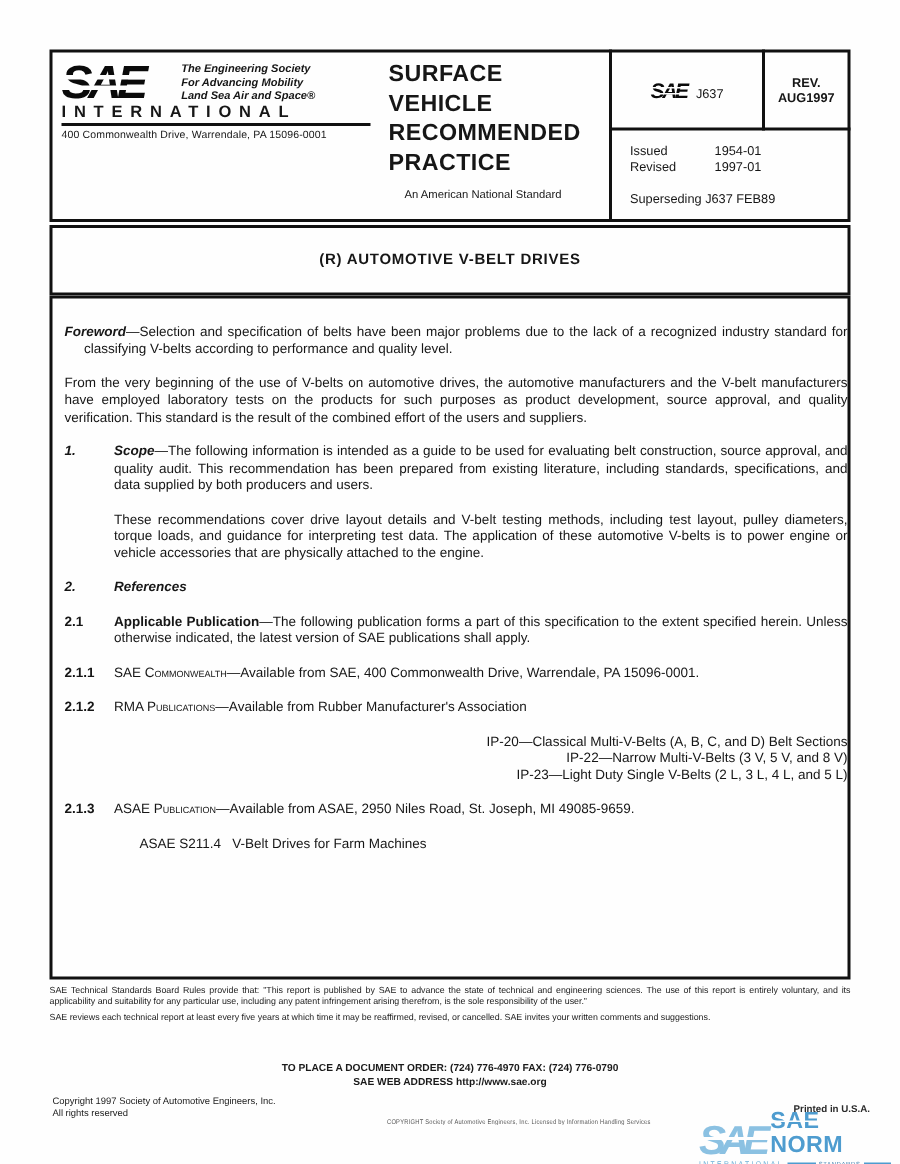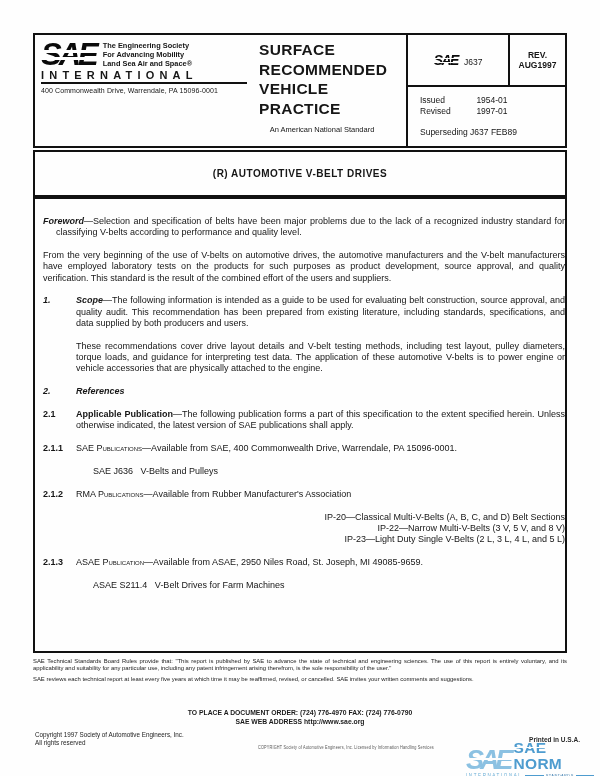--- a/index.html
+++ b/index.html
@@ -12,21 +12,21 @@
   .title-box{top:150px;height:47px;display:flex;align-items:center;justify-content:center;}
   .body-box{top:197px;height:456px;padding:17px 0 0 8px;}
 
   
   .logo-block{position:absolute;left:6px;top:6px;width:212px;}
   .logo-row{display:flex;align-items:flex-start;}
   .sae-mark{position:relative;display:inline-block;font-weight:bold;font-style:italic;
             font-size:31px;line-height:27px;letter-spacing:-3px;color:#0a0a0a;padding-right:3px;}
   .sae-mark .slit{position:absolute;left:-2px;right:0;height:2.5px;background:#fefefe;}
   .sae-mark .slit.s1{top:9px;} .sae-mark .slit.s2{top:16px;}
-  .tagline{margin-left:4px;font-size:7.4px;line-height:8.8px;font-weight:bold;white-space:nowrap;padding-top:1px;}
+  .tagline{margin-left:22px;font-size:7.4px;line-height:8.8px;font-weight:bold;font-style:italic;white-space:nowrap;padding-top:1px;}
   .intl{font-size:11px;font-weight:bold;letter-spacing:5.2px;margin-top:1px;white-space:nowrap;}
   .logo-rule{border-top:2px solid #111;width:206px;margin-top:1px;}
   .addr{font-size:7px;margin-top:3px;letter-spacing:0.1px;white-space:nowrap;}
 
   
   .doctype{position:absolute;left:224px;top:5px;font-size:15.5px;line-height:19.5px;
            font-weight:bold;letter-spacing:0.3px;}
   .ans-note{position:absolute;left:182px;top:90px;width:210px;text-align:center;font-size:7.5px;}
 
   
@@ -107,22 +107,22 @@
           <div>Land Sea Air and Space®</div>
         </span>
       </div>
       <div class="intl">INTERNATIONAL</div>
       <div class="logo-rule"></div>
       <div class="addr">400 Commonwealth Drive, Warrendale, PA 15096-0001</div>
     </div>
 
     <div class="doctype">
       <div>SURFACE</div>
+      <div>VEHICLE</div>
       <div>RECOMMENDED</div>
-      <div>VEHICLE</div>
       <div>PRACTICE</div>
     </div>
 
     <div class="ans-note">An American National Standard</div>
 
     <div class="div-v1"></div>
     <div class="div-v2"></div>
     <div class="div-h"></div>
 
     <div class="doccode-cell">
@@ -163,23 +163,22 @@
     <p class="p-ind">From the very beginning of the use of V-belts on automotive drives, the automotive manufacturers and the V-belt manufacturers have employed laboratory tests on the products for such purposes as product development, source approval, and quality verification.  This standard is the result of the combined effort of the users and suppliers.</p>
 
     <p class="p-sec"><span class="num it">1.</span><span class="lbl-bi">Scope</span><span>—The following information is intended as a guide to be used for evaluating belt construction, source approval, and quality audit.  This recommendation has been prepared from existing literature, including standards, specifications, and data supplied by both producers and users.</span></p>
 
     <p class="p-sec"><span>These recommendations cover drive layout details and V-belt testing methods, including test layout, pulley diameters, torque loads, and guidance for interpreting test data.  The application of these automotive V-belts is to power engine or vehicle accessories that are physically attached to the engine.</span></p>
 
     <p class="p-sec"><span class="num it">2.</span><span class="lbl-bi">References</span></p>
 
     <p class="p-sec"><span class="num">2.1</span><span class="lbl-b">Applicable Publication</span><span>—The following publication forms a part of this specification to the extent specified herein.  Unless otherwise indicated, the latest version of SAE publications shall apply.</span></p>
 
-    <p class="p-sec"><span class="num">2.1.1</span><span class="sc">SAE Publications</span><span>—Available from SAE, 400 Commonwealth Drive, Warrendale, PA 15096-0001.</span></p>
-
-    <p class="p-item">SAE J636&nbsp;&nbsp;&nbsp;V-Belts and Pulleys</p>
+    <p class="p-sec"><span class="num">2.1.1</span><span class="sc">SAE Commonwealth</span><span>—Available from SAE, 400 Commonwealth Drive, Warrendale, PA 15096-0001.</span></p>
+
 
     <p class="p-sec"><span class="num">2.1.2</span><span class="sc">RMA Publications</span><span>—Available from Rubber Manufacturer's Association</span></p>
 
     <div class="ip-block">
       <p>IP-20—Classical Multi-V-Belts (A, B, C, and D) Belt Sections</p>
       <p>IP-22—Narrow Multi-V-Belts (3 V, 5 V, and 8 V)</p>
       <p>IP-23—Light Duty Single V-Belts (2 L, 3 L, 4 L, and 5 L)</p>
     </div>
 
     <p class="p-sec"><span class="num">2.1.3</span><span class="sc">ASAE Publication</span><span>—Available from ASAE, 2950 Niles Road, St. Joseph, MI 49085-9659.</span></p>

